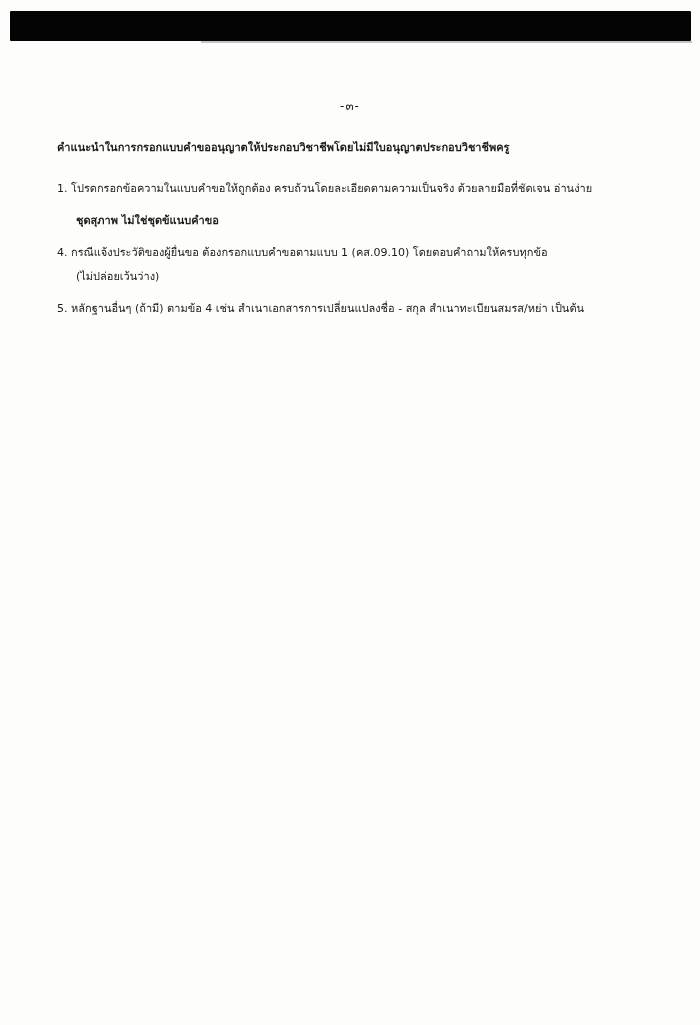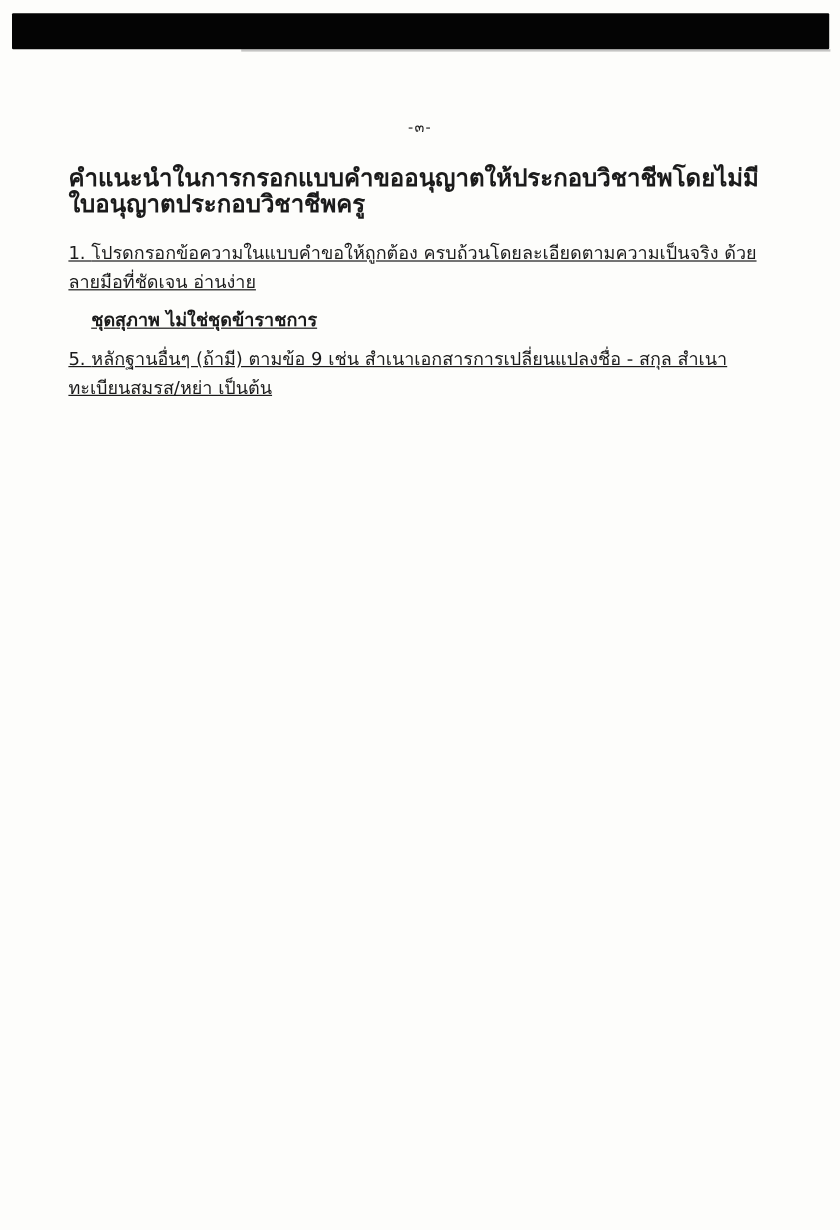--- a/index.html
+++ b/index.html
@@ -50,29 +50,28 @@
     letter-spacing: 1px;
   }
   .content {
     position: absolute;
     left: 57px;
     top: 137px;
     width: 592px;
   }
   .heading {
     font-weight: 700;
-    font-size: 20px;
+    font-size: 11px;
     line-height: 22px;
     margin: 0 0 18px 0;
   }
   .item {
-    font-size: 15px;
+    font-size: 11px;
     line-height: 24px;
     margin: 0 0 8px 0;
-    text-decoration: underline;
   }
   .line {
     white-space: pre-wrap;
   }
   .line.cont {
     padding-left: 19px;
   }
   .num {
     display: inline;
   }
@@ -89,20 +88,24 @@
   <div class="page-number">-๓-</div>
 
   <div class="content">
     <div class="heading">คำแนะนำในการกรอกแบบคำขออนุญาตให้ประกอบวิชาชีพโดยไม่มีใบอนุญาตประกอบวิชาชีพครู</div>
 
     <div>
         <div class="item">
           <div class="line"><span class="num">1. </span><span>โปรดกรอกข้อความในแบบคำขอให้ถูกต้อง ครบถ้วนโดยละเอียดตามความเป็นจริง ด้วยลายมือที่ชัดเจน อ่านง่าย</span></div>
         </div>
         <div class="item">
-          <div class="line cont"><span class="b">ชุดสุภาพ ไม่ใช่ชุดข้าราชการ</span></div>
+          <div class="line cont"><span class="b">ชุดสุภาพ ไม่ใช่ชุดข้แนบคำขอ</span></div>
         </div>
         <div class="item">
-          <div class="line"><span class="num">5. </span><span>หลักฐานอื่นๆ (ถ้ามี) ตามข้อ 9 เช่น สำเนาเอกสารการเปลี่ยนแปลงชื่อ - สกุล สำเนาทะเบียนสมรส/หย่า เป็นต้น</span></div>
+          <div class="line"><span class="num">4. </span><span>กรณีแจ้งประวัติของผู้ยื่นขอ ต้องกรอกแบบคำขอตามแบบ 1 (คส.09.10) โดยตอบคำถามให้ครบทุกข้อ</span></div>
+          <div class="line cont"><span>(ไม่ปล่อยเว้นว่าง)</span></div>
+        </div>
+        <div class="item">
+          <div class="line"><span class="num">5. </span><span>หลักฐานอื่นๆ (ถ้ามี) ตามข้อ 4 เช่น สำเนาเอกสารการเปลี่ยนแปลงชื่อ - สกุล สำเนาทะเบียนสมรส/หย่า เป็นต้น</span></div>
         </div>
       </div>
   </div>
 </div>
 
 </body></html>

